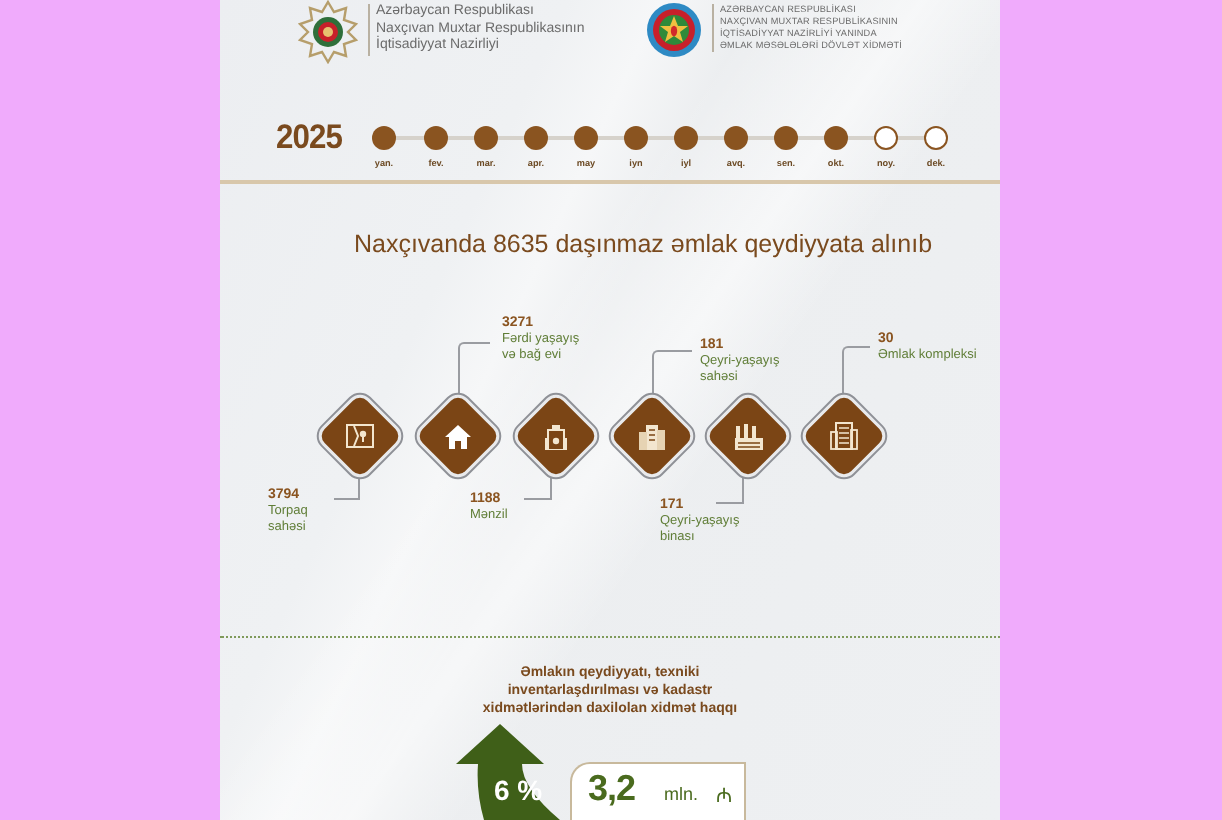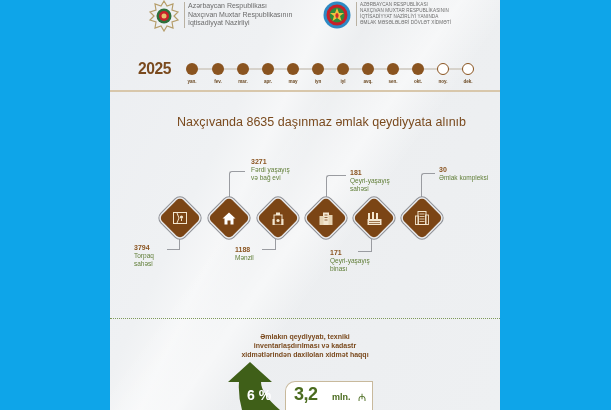--- a/index.html
+++ b/index.html
@@ -1,17 +1,17 @@
 <!DOCTYPE html>
 <html><head>
 <meta charset="utf-8">
 <style>
   * { margin: 0; padding: 0; box-sizing: border-box; }
   html, body { width: 611px; height: 410px; overflow: hidden; background: #ffffff; font-family: "Liberation Sans", sans-serif; }
-  .page { position: relative; width: 611px; height: 410px; background: #0ea5e9; }
+  .page { position: relative; width: 611px; height: 410px; background: #f0abfc; }
   .panel { position: absolute; left: 110px; top: 0; width: 390px; height: 410px; background: linear-gradient(115deg, #eceef1 0%, #eff1f3 30%, #f6f7f8 38%, #eceef0 46%, #eef0f2 100%); overflow: hidden; }
   .sheen { position: absolute; left: 0; top: 0; width: 390px; height: 410px; background: linear-gradient(125deg, rgba(255,255,255,0) 40%, rgba(255,255,255,0.55) 52%, rgba(255,255,255,0) 60%); pointer-events: none; }
 
   .logo-left { position: absolute; left: 38px; top: 0px; width: 32px; height: 32px; }
   .logo-left-text { position: absolute; left: 74px; top: 2px; font-size: 7px; line-height: 8.5px; color: #6b6b6b; border-left: 1px solid #b9b1a2; padding-left: 3px; }
   .logo-right { position: absolute; left: 212px; top: 0px; width: 30px; height: 30px; }
   .logo-right-text { position: absolute; left: 246px; top: 2px; font-size: 4.6px; line-height: 6px; color: #6b6b6b; border-left: 1px solid #b9b1a2; padding-left: 3px; letter-spacing: 0.1px; }
 
   .year { position: absolute; left: 28px; top: 59px; font-size: 17px; font-weight: bold; color: #7a4a1e; letter-spacing: -0.5px; transform: scaleX(0.92); transform-origin: left; }
   .tl-line { position: absolute; left: 82px; top: 68px; width: 276px; height: 2px; background: #d6d2cb; }
@@ -32,21 +32,21 @@
   .callout .num { color: #8a5420; font-weight: bold; font-size: 7px; }
   .leader { position: absolute; border-color: #9a9ca1; border-style: solid; border-width: 0; }
 
   .dotted { position: absolute; left: 0; top: 318px; width: 390px; height: 0; border-top: 1.5px dotted #7f9a5a; }
 
   .fee-title { position: absolute; left: 0; top: 332px; width: 390px; text-align: center; font-size: 7px; line-height: 9px; color: #7a4a1e; font-weight: bold; }
   .arrow { position: absolute; left: 118px; top: 362px; width: 60px; height: 48px; }
   .pct { position: absolute; left: 137px; top: 387px; font-size: 14px; font-weight: bold; color: #ffffff; }
   .amount-box { position: absolute; left: 175px; top: 381px; width: 88px; height: 29px; background: #ffffff; border: 1.5px solid #c8b99c; border-bottom: none; border-top-left-radius: 10px; }
   .amount { position: absolute; left: 8px; top: 2px; font-size: 18px; font-weight: bold; color: #4a6b1e; letter-spacing: -0.5px; }
-  .unit { position: absolute; left: 46px; top: 10px; font-size: 9px; font-weight: bold; color: #4a6b1e; }
+  .unit { position: absolute; left: 46px; top: 10px; font-size: 9px; font-weight: normal; color: #4a6b1e; }
   .manat { position: absolute; left: 72px; top: 8px; font-size: 10px; color: #4a6b1e; }
 </style>
 </head>
 <body>
 
 <div class="page">
   <div class="panel">
     <div class="sheen"></div>
 
     <svg class="logo-left" viewBox="0 0 32 32">

